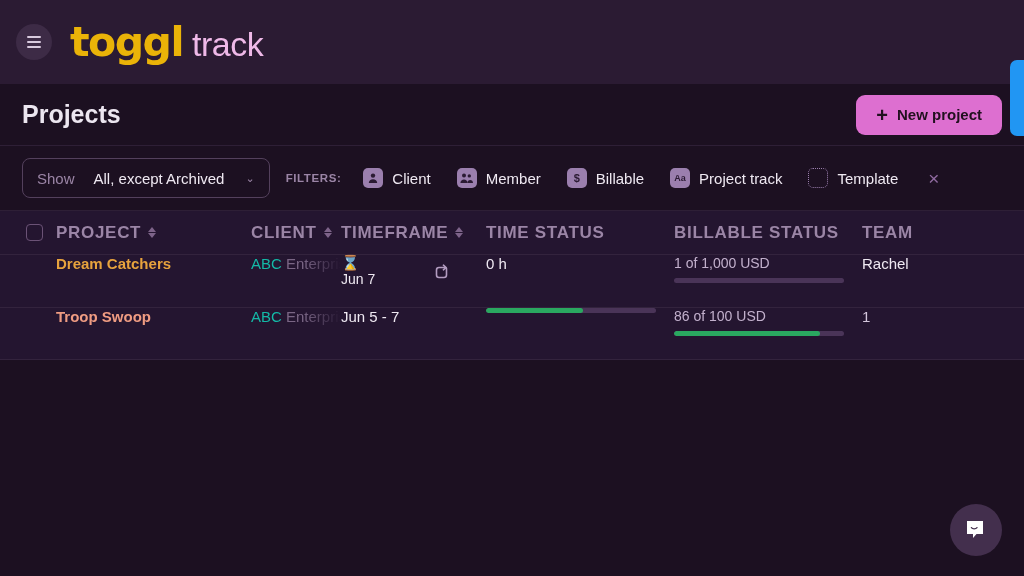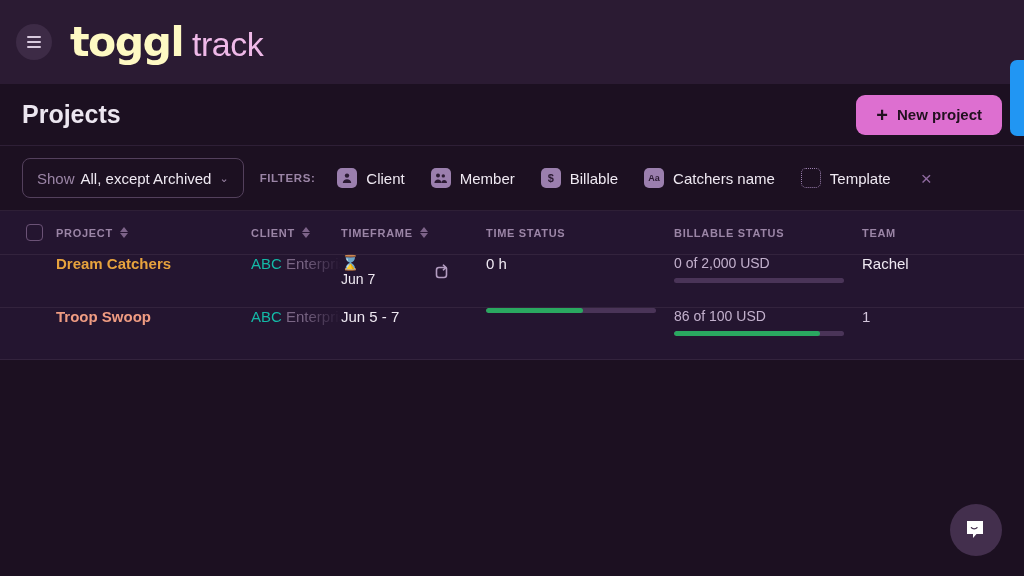--- a/index.html
+++ b/index.html
@@ -22,21 +22,21 @@
     background: #3d2b46; border: none;
     display: flex; flex-direction: column; align-items: center;
     justify-content: center; gap: 3px; cursor: pointer;
     flex: 0 0 auto;
   }
   .burger span { display:block; width: 14px; height: 2px; background: #d8cade; border-radius: 2px; }
 
   .logo { margin-left: 18px; display: flex; align-items: baseline; }
   .logo-toggl {
     font-family: "DejaVu Sans", sans-serif;
-    font-size: 41px; font-weight: bold; color: #fef9c3;
+    font-size: 41px; font-weight: bold; color: #eab308;
     letter-spacing: -1.5px;
   }
   .logo-track {
     font-size: 34px; color: #efb9e8; margin-left: 9px; letter-spacing: -0.5px;
   }
 
   
   .edge-tab {
     position: absolute; right: 0; top: 60px;
     width: 14px; height: 76px;
@@ -60,21 +60,21 @@
   .plus { font-size: 20px; font-weight: bold; line-height: 1; }
 
   
   .filterbar {
     height: 65px; background: #1c1021;
     border-top: 1px solid #2e1f36;
     display: flex; align-items: center; padding-left: 22px; gap: 0;
   }
   .show-select {
     height: 40px; border: 1px solid #53405c; border-radius: 8px;
-    display: flex; align-items: center; gap: 6px;
+    display: flex; align-items: center; gap: 19px;
     padding: 11px 14px; cursor: pointer; background: transparent;
     font-size: 15px;
   }
   .show-label { color: #9b85a6; }
   .show-value { color: #efe9f2; }
   .caret-small { color: #9b85a6; font-size: 11px; margin-left: 2px; }
 
   .filters-label {
     color: #9b85a6; font-size: 11.5px; font-weight: bold;
     letter-spacing: 0.6px; margin-left: 16px; margin-right: 22px;
@@ -117,21 +117,21 @@
     border-radius: 4px; background: transparent; cursor: pointer;
   }
   .c-project  { width: 195px; }
   .c-client   { width: 90px; position: relative; }
   .c-timeframe{ width: 145px; }
   .c-time     { width: 188px; }
   .c-billable { width: 188px; }
   .c-team     { flex: 1; }
 
   .th {
-    color: #9b85a6; font-size: 11px; font-weight: bold;
+    color: #9b85a6; font-size: 17px; font-weight: bold;
     letter-spacing: 0.7px; display: flex; align-items: center; gap: 7px;
   }
   .sorter { display: inline-flex; flex-direction: column; gap: 1px; cursor: pointer; }
   .sorter i {
     display: block; width: 0; height: 0;
     border-left: 4px solid transparent; border-right: 4px solid transparent;
   }
   .sorter i.up   { border-bottom: 5px solid #7d6389; }
   .sorter i.down { border-top: 5px solid #7d6389; }
 
@@ -223,21 +223,21 @@
     <span class="filter-name">Member</span>
   </div>
 
   <div class="filter-chip">
     <span class="fic">$</span>
     <span class="filter-name">Billable</span>
   </div>
 
   <div class="filter-chip">
     <span class="fic" style="font-size:9px">Aa</span>
-    <span class="filter-name">Catchers name</span>
+    <span class="filter-name">Project track</span>
   </div>
 
   <div class="filter-chip">
     <span class="fic dotted"></span>
     <span class="filter-name">Template</span>
   </div>
 
   <div class="clear-x">×</div>
 </div>
 
@@ -303,21 +303,21 @@
         </svg>
       </span>
     </div>
     <div class="c-time">
       <div class="status-wrap">
         <span class="status-plain">0 h</span>
       </div>
     </div>
     <div class="c-billable">
       <div class="status-wrap">
-        <span class="status-text">0 of 2,000 USD</span>
+        <span class="status-text">1 of 1,000 USD</span>
         <div class="bar">
             <div id="b0" style="width: 0%;"></div>
           </div>
       </div>
     </div>
     <div class="c-team">
       <span class="team-bold">Rachel</span>
     </div>
   </div>
 

